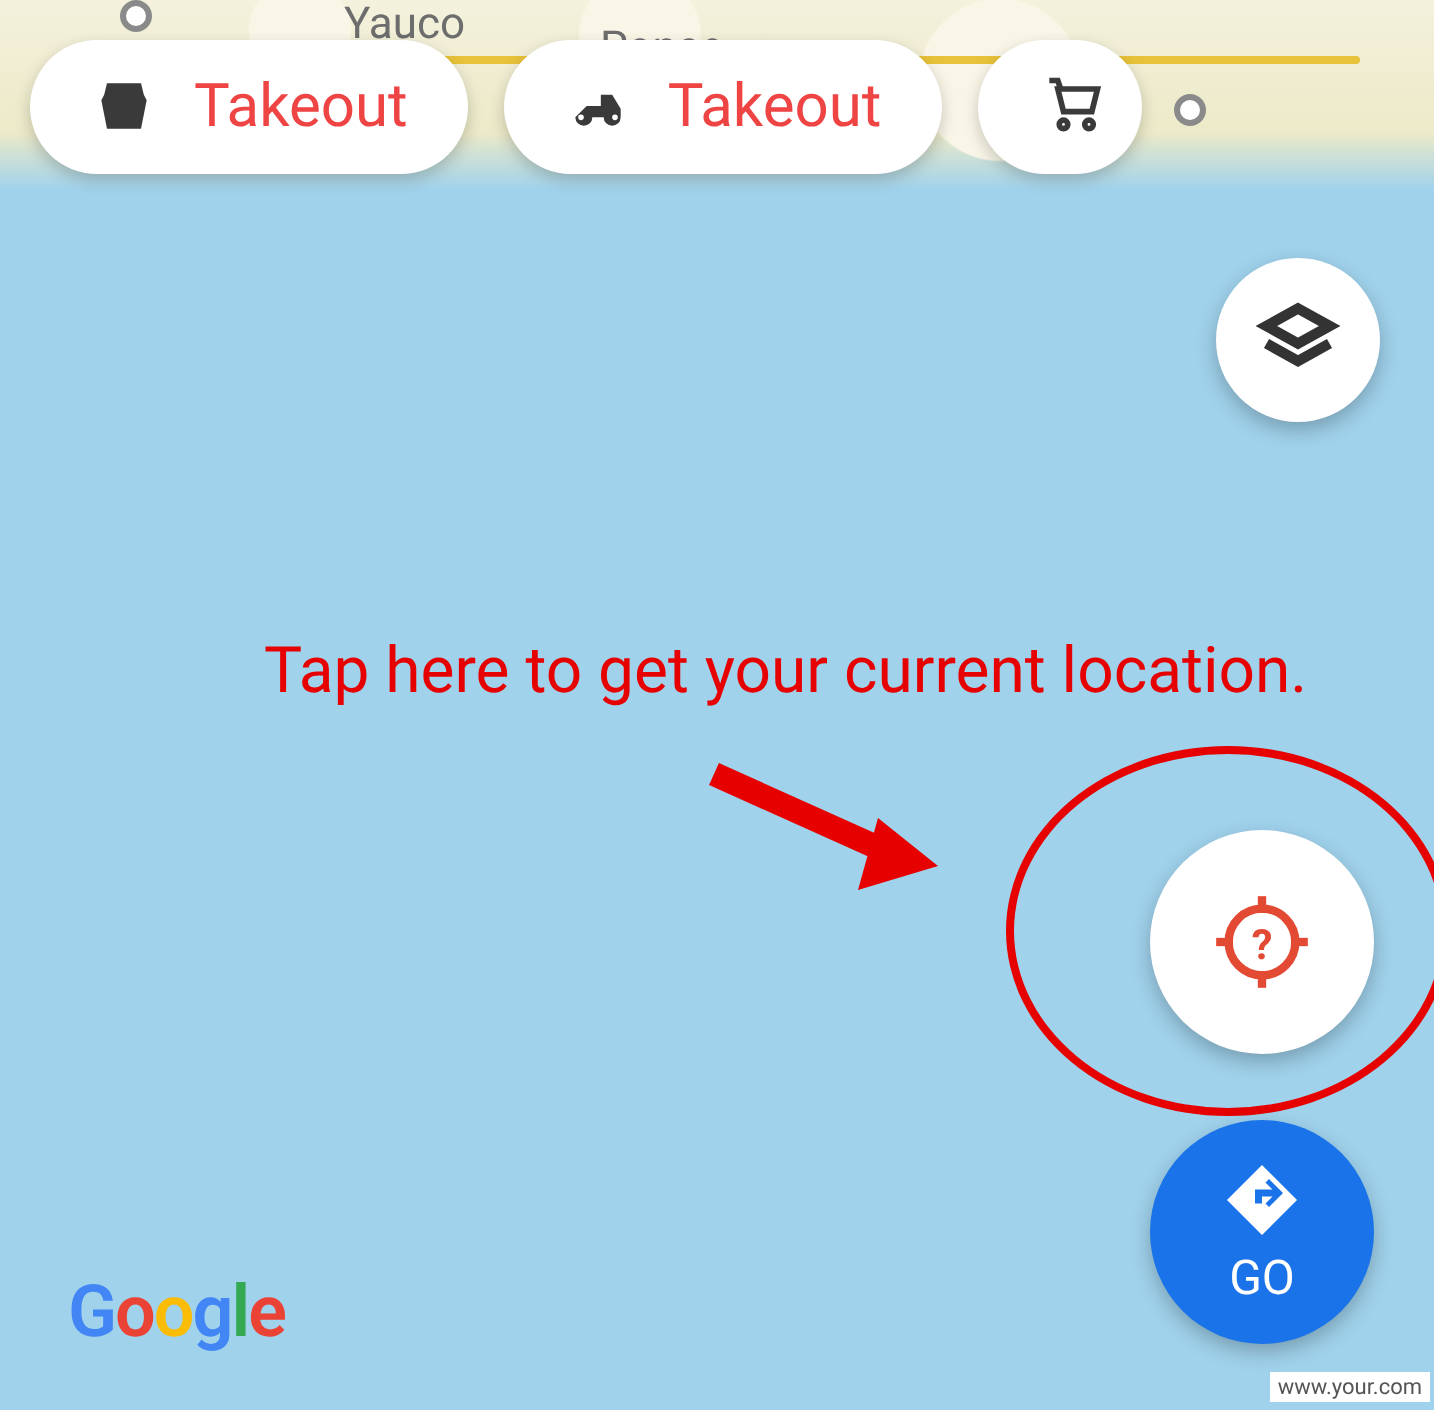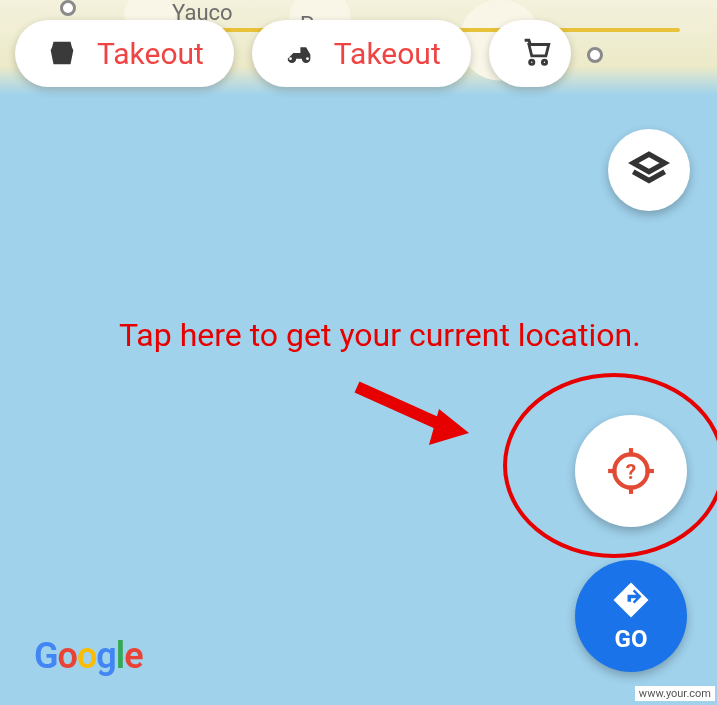--- a/index.html
+++ b/index.html
@@ -25,23 +25,23 @@
   .fab{position:absolute;background:#fff;border-radius:50%;display:flex;align-items:center;justify-content:center;
        box-shadow:0 4px 10px rgba(0,0,0,.25);}
   .layers{width:82px;height:82px;top:129px;left:608px;}
   .layers svg{width:42px;height:42px;fill:none;stroke:#333;stroke-width:3;}
   
   .locate{width:112px;height:112px;top:415px;left:575px;}
   .locate svg{width:50px;height:50px;}
   
   .go{width:112px;height:112px;top:560px;left:575px;background:#1a73e8;flex-direction:column;gap:4px;}
   .go svg{width:42px;height:42px;fill:#fff;}
-  .go span{color:#fff;font-weight:700;font-size:24px;}
+  .go span{color:#fff;font-weight:400;font-size:24px;}
   
-  .ann-text{position:absolute;left:119px;top:316px;color:#e60000;font-size:32px;line-height:1.2;}
+  .ann-text{position:absolute;left:132px;top:316px;color:#e60000;font-size:32px;line-height:1.2;}
   .ann-arrow{position:absolute;left:351px;top:373px;}
   .ann-circle{position:absolute;left:503px;top:373px;width:214px;height:177px;border:4px solid #e60000;border-radius:50%;}
   
   .glogo{position:absolute;left:34px;top:635px;font-size:36px;font-weight:600;letter-spacing:-1px;text-align:center;}
   .glogo span:nth-child(1){color:#4285F4}.glogo span:nth-child(2){color:#EA4335}
   .glogo span:nth-child(3){color:#FBBC05}.glogo span:nth-child(4){color:#4285F4}
   .glogo span:nth-child(5){color:#34A853}.glogo span:nth-child(6){color:#EA4335}
   .watermark{position:absolute;right:2px;bottom:4px;font-size:11px;color:#555;background:#fff;padding:1px 4px;}
 </style>
 </head>

